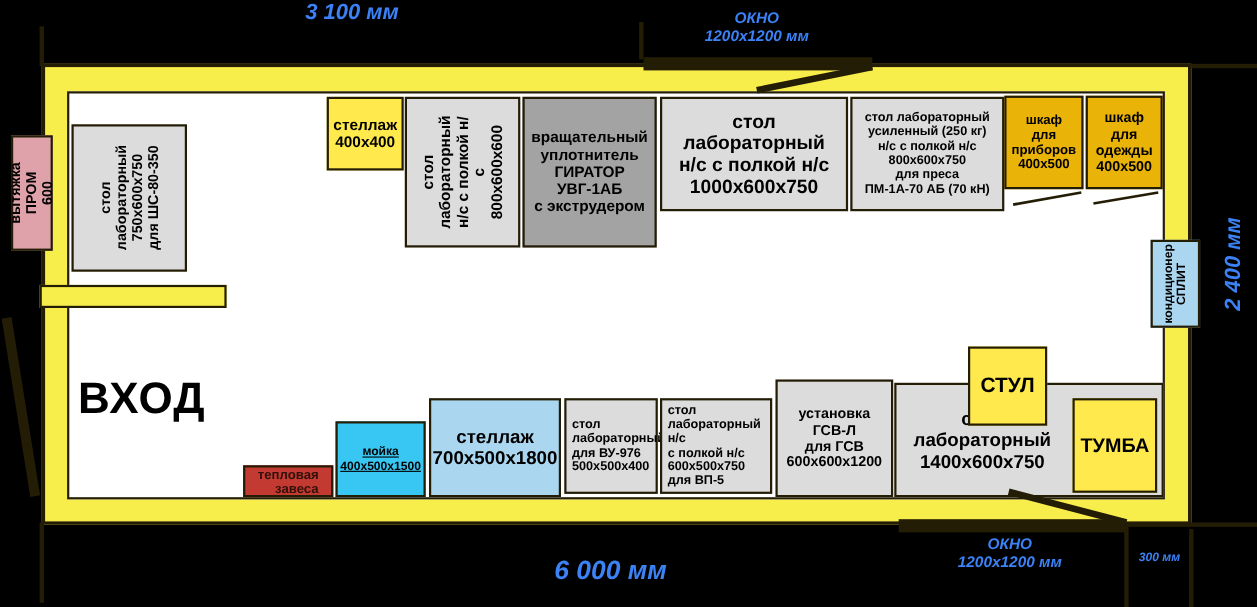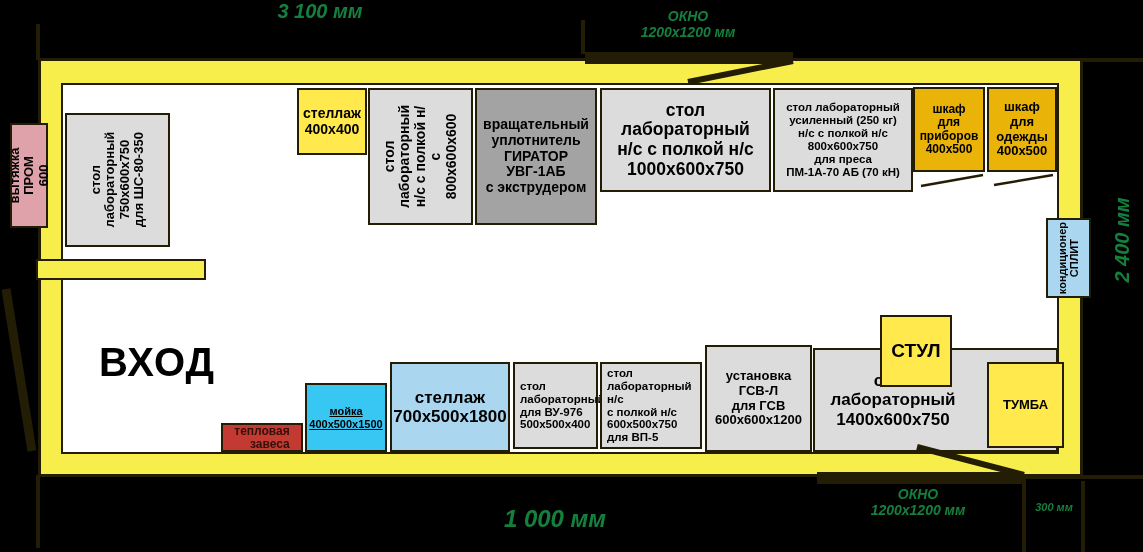--- a/index.html
+++ b/index.html
@@ -25,21 +25,21 @@
   .rose{background:#dfa2aa;}
   .blue{background:#aad6f0;}
   .cyan{background:#38c6f3;text-decoration:underline;}
   .red{background:#c23a31;color:#33100a;text-align:right;}
   .leftal{justify-content:flex-start;text-align:left;padding-left:5px;}
   .rot{transform:rotate(-90deg);white-space:pre-line;text-align:center;line-height:1.1;}
   
   .mark{background:#241d06;}
   
   .dim{
-    position:absolute;color:#15803d;font-style:italic;font-weight:bold;
+    position:absolute;color:#3b82f6;font-style:italic;font-weight:bold;
     white-space:pre-line;text-align:center;line-height:1.15;
   }
   .entr{position:absolute;color:#000;font-size:40px;letter-spacing:1px;}
   svg.overlay{position:absolute;left:0;top:0;pointer-events:none;}
 </style>
 </head>
 <body>
 
 <div id="canvas">
 
@@ -110,21 +110,21 @@
 
   <div class="box rose" style="left:10px;top:123px;width:38px;height:105px;font-size:13px;">
     <span class="rot">вытяжка
 ПРОМ 600</span>
   </div>
   <div class="box blue" style="left:1046px;top:218px;width:45px;height:80px;font-size:11px;">
     <span class="rot">кондиционер
 СПЛИТ</span>
   </div>
 
-  <div class="entr" style="left:99px;top:340px;">ВХОД</div>
+  <div class="entr" style="left:71px;top:340px;">ВХОД</div>
 
   <div class="box red" style="left:221px;top:423px;width:82px;height:29px;font-size:12px;line-height:1.05;">
     <span>тепловая
 завеса</span>
   </div>
   <div class="box cyan" style="left:305px;top:383px;width:82px;height:69px;font-size:11px;">
     <span>мойка
 400х500х1500</span>
   </div>
   <div class="box blue" style="left:390px;top:362px;width:120px;height:90px;font-size:17px;">
@@ -152,36 +152,36 @@
 600х600х1200</span>
   </div>
   <div class="box gray" style="left:813px;top:348px;width:245px;height:104px;font-size:17px;padding-right:85px;">
     <span>стол
 лабораторный
 1400х600х750</span>
   </div>
   <div class="box yellow" style="left:880px;top:315px;width:72px;height:72px;font-size:19px;align-items:center;">
     <span>СТУЛ</span>
   </div>
-  <div class="box yellow" style="left:975px;top:362px;width:77px;height:86px;font-size:13px;margin-left:12px;">
+  <div class="box yellow" style="left:975px;top:362px;width:77px;height:86px;font-size:18px;">
     <span>ТУМБА</span>
   </div>
 
   <svg class="overlay" width="1143" height="552" viewBox="0 0 1143 552">
     <line x1="793" y1="61" x2="688" y2="82" stroke="#241d06" stroke-width="6"></line>
     <line x1="917" y1="447" x2="1024" y2="475" stroke="#241d06" stroke-width="6"></line>
     <line x1="6" y1="289" x2="32" y2="451" stroke="#241d06" stroke-width="9"></line>
     <line x1="921" y1="186" x2="983" y2="175" stroke="#241d06" stroke-width="2.5"></line>
     <line x1="994" y1="185" x2="1053" y2="175" stroke="#241d06" stroke-width="2.5"></line>
   </svg>
 
   <div class="dim" style="left:240px;top:0px;width:160px;font-size:20px;">3 100 мм</div>
   <div class="dim" style="left:600px;top:8px;width:176px;font-size:14px;">ОКНО
 1200х1200 мм</div>
   <div class="dim" style="left:1098px;top:175px;width:48px;height:130px;display:flex;align-items:center;justify-content:center;">
     <span class="rot" style="font-size:20px;white-space:nowrap;">2 400 мм</span>
   </div>
-  <div class="dim" style="left:455px;top:505px;width:200px;font-size:24px;">1 000 мм</div>
+  <div class="dim" style="left:455px;top:505px;width:200px;font-size:24px;">6 000 мм</div>
   <div class="dim" style="left:830px;top:486px;width:176px;font-size:14px;">ОКНО
 1200х1200 мм</div>
   <div class="dim" style="left:1028px;top:501px;width:52px;font-size:11px;">300 мм</div>
 
 </div>
 
 </body></html>

